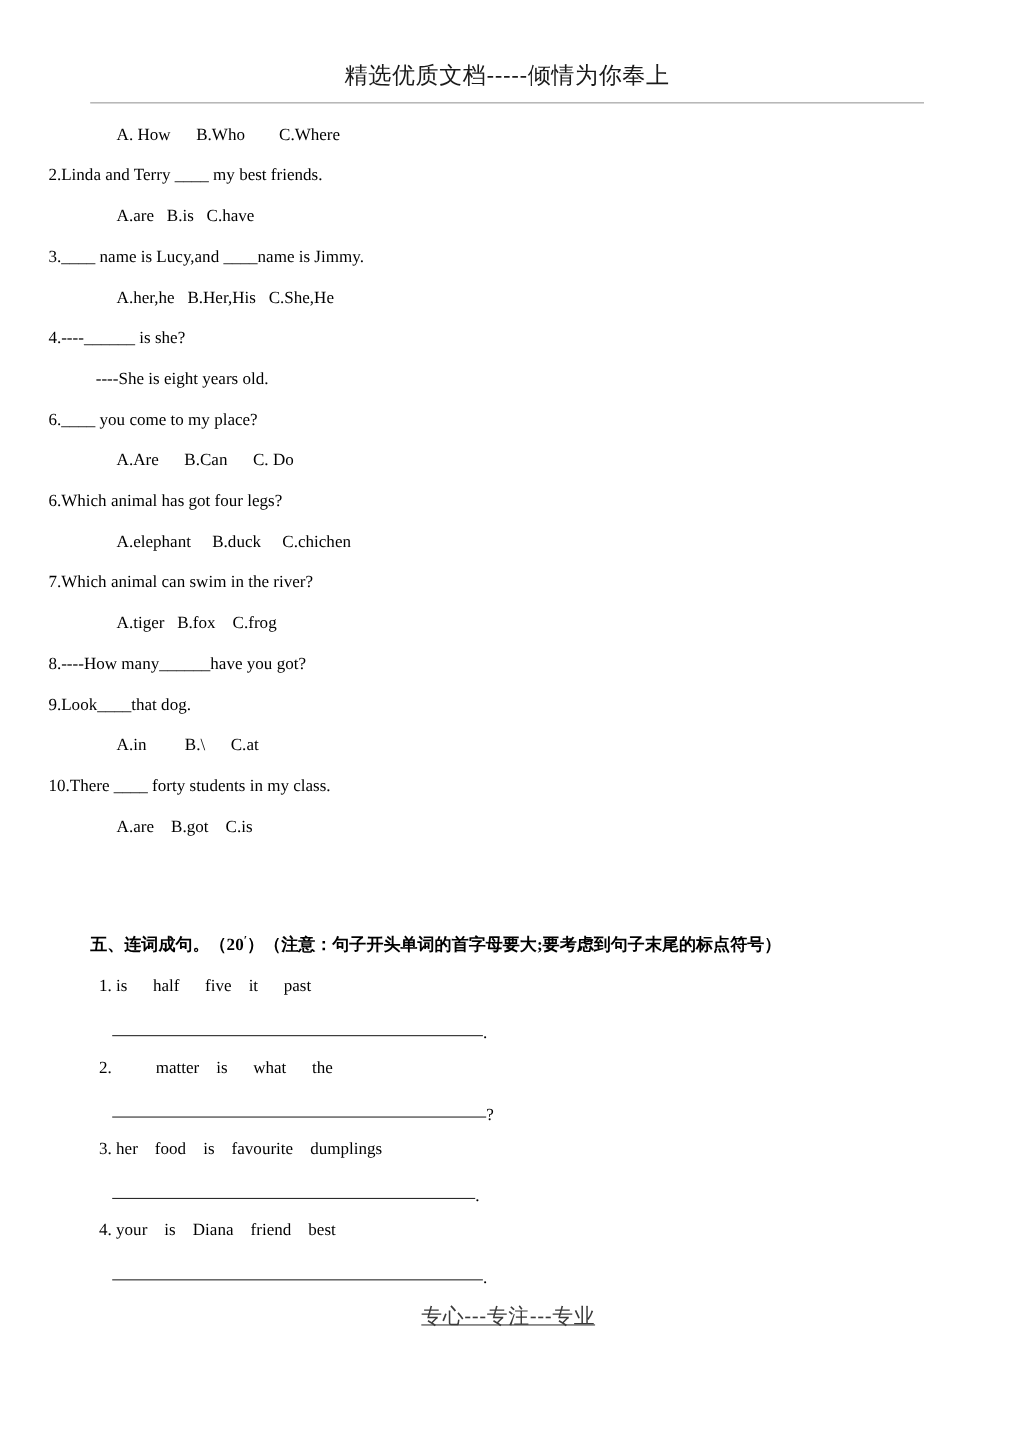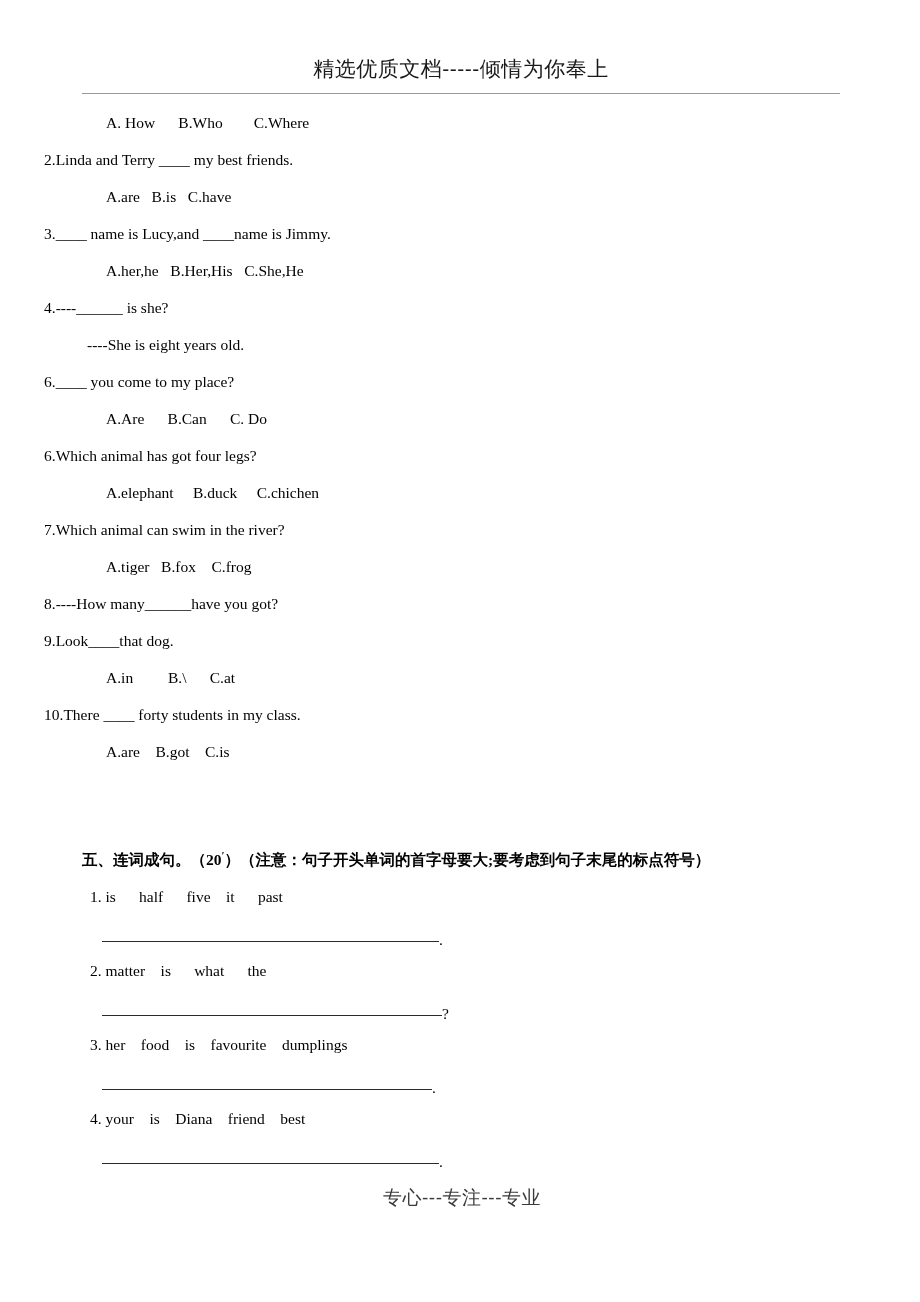--- a/index.html
+++ b/index.html
@@ -126,20 +126,21 @@
     width: 920px;
     text-align: center;
   }
   .doc-footer .ftext {
     font-family: "Liberation Sans", "DejaVu Sans", sans-serif;
     font-size: 19px;
     line-height: 24px;
     color: #3b3b3b;
     letter-spacing: 0.5px;
     white-space: pre;
+    text-decoration: underline;
   }
 </style>
 </head>
 <body>
 
 <div class="page">
 
   <div class="doc-header">
     <span class="htext">精选优质文档-----倾情为你奉上</span>
   </div>
@@ -170,21 +171,21 @@
 
   <div class="exercise">
       <div class="ex-item">
         <div class="ex-words"><span>1.</span> <span style="white-space: pre;">is      half      five    it      past</span></div>
         <div class="ex-answer">
           <span class="ex-rule" style="width: 337px;"></span>
           <span class="ex-punct" style="left: 437px;">.</span>
         </div>
       </div>
       <div class="ex-item">
-        <div class="ex-words"><span>2.</span> <span style="white-space: pre;">matter    is      what      the</span></div>
+        <div class="ex-words"><span>2.</span> <span style="white-space: pre; margin-left: 36px;">matter    is      what      the</span></div>
         <div class="ex-answer">
           <span class="ex-rule" style="width: 340px;"></span>
           <span class="ex-punct" style="left: 440px;">?</span>
         </div>
       </div>
       <div class="ex-item">
         <div class="ex-words"><span>3.</span> <span style="white-space: pre;">her    food    is    favourite    dumplings</span></div>
         <div class="ex-answer">
           <span class="ex-rule" style="width: 330px;"></span>
           <span class="ex-punct" style="left: 430px;">.</span>

